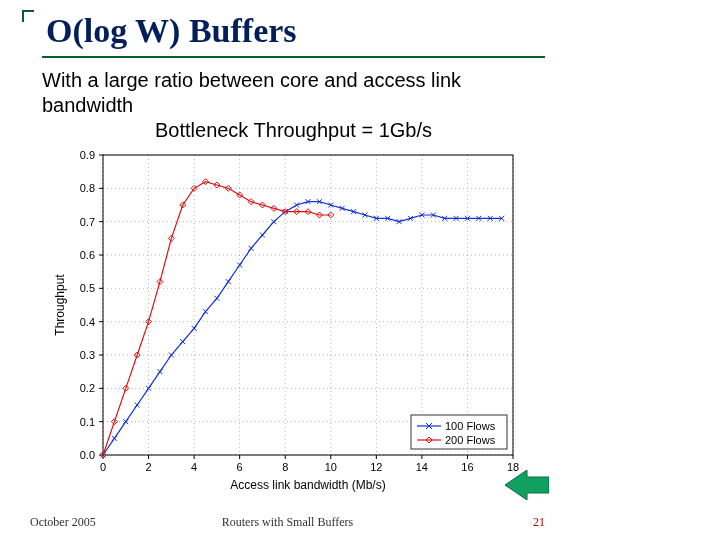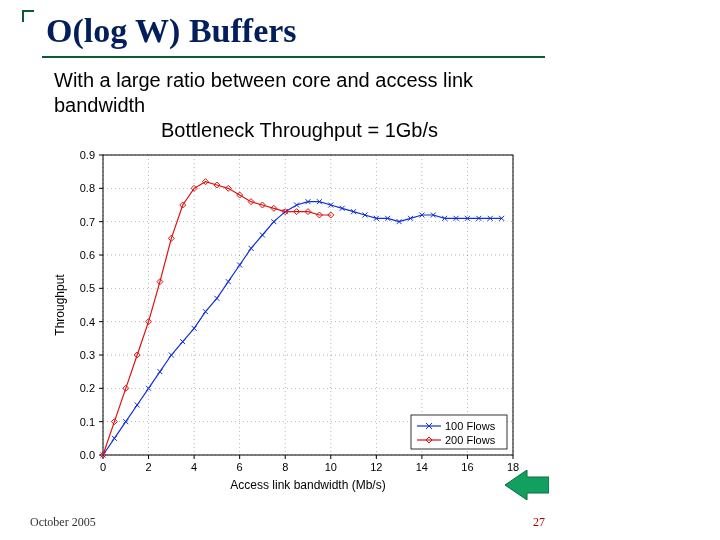--- a/index.html
+++ b/index.html
@@ -2,21 +2,21 @@
 <html><head>
 <meta charset="utf-8">
 <style>
   html,body{margin:0;padding:0;width:720px;height:540px;background:#fff;font-family:Georgia,"Times New Roman",serif;color:#000;}
   .slide{position:relative;width:575px;height:540px;box-sizing:border-box;}
   .title-wrap{padding:12px 20px 0 20px;}
   .title{font-family:Georgia,serif;font-size:34px;font-weight:bold;color:#031f5b;border-bottom:2px solid #0b5c2e;padding:0 0 6px 4px;margin-left:22px;margin-right:10px;}
   .title-tick{position:absolute;left:22px;top:10px;width:12px;height:12px;}
   .title-tick::before{content:"";position:absolute;left:0;top:0;width:12px;height:2px;background:#0b5c2e;}
   .title-tick::after{content:"";position:absolute;left:0;top:0;width:2px;height:12px;background:#0b5c2e;}
-  .body{padding:10px 30px 0 54px;font-family:Arial,Helvetica,sans-serif;font-size:20px;line-height:1.25;}
+  .body{padding:10px 30px 0 42px;font-family:Arial,Helvetica,sans-serif;font-size:20px;line-height:1.25;}
   .body .sub{text-align:center;}
   .chart-holder{display:flex;justify-content:center;margin-top:2px;}
   svg.chart{display:block;}
   .axis-text{font:11px Arial,Helvetica,sans-serif;fill:#000;}
   .axis-label{font:12px Arial,Helvetica,sans-serif;fill:#000;}
   .legend-text{font:11px Arial,Helvetica,sans-serif;fill:#000;}
   .footer{position:absolute;left:0;right:0;bottom:10px;height:20px;font-family:Garamond,Georgia,serif;font-size:12px;}
   .footer .date{position:absolute;left:30px;bottom:0;color:#333;}
   .footer .ftitle{position:absolute;left:0;right:0;bottom:0;text-align:center;color:#333;}
   .footer .pagenum{position:absolute;right:30px;bottom:0;color:#b00000;}
@@ -169,16 +169,17 @@
         <text x="397" y="299" class="legend-text">200 Flows</text>
       </svg>
   </div>
 
   <svg class="nav-arrow" viewBox="0 0 44 30">
     <polygon points="0,15 22,0 22,7 44,7 44,23 22,23 22,30" fill="#12a060" stroke="#0a6a3e" stroke-width="1"></polygon>
   </svg>
 
   <div class="footer">
     <div class="date">October 2005</div>
-    <div class="pagenum">27</div>
+    <div class="ftitle">Routers with Small Buffers</div>
+    <div class="pagenum">21</div>
   </div>
 
 </div>
 
 </body></html>

